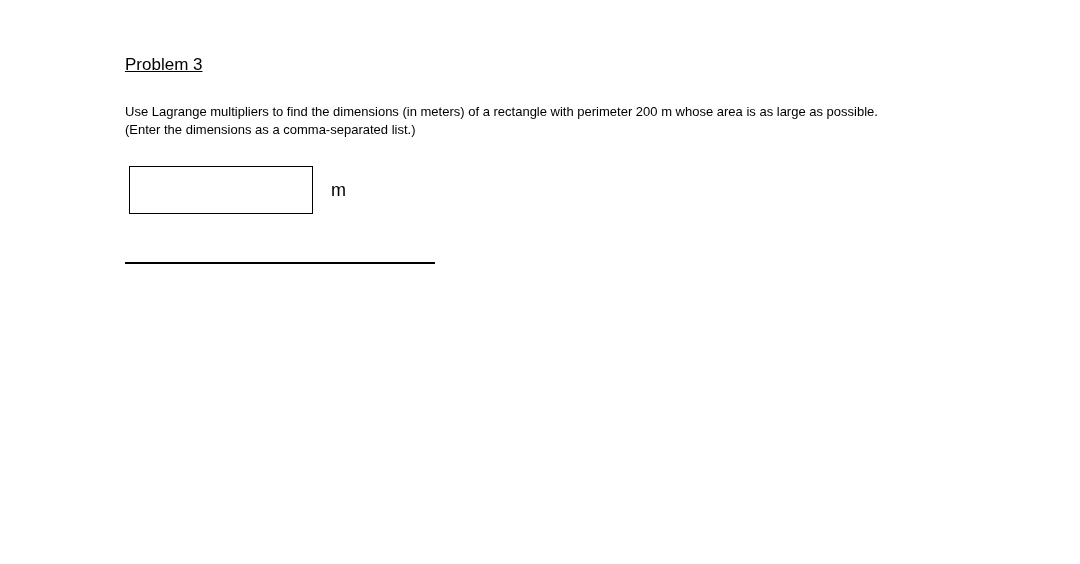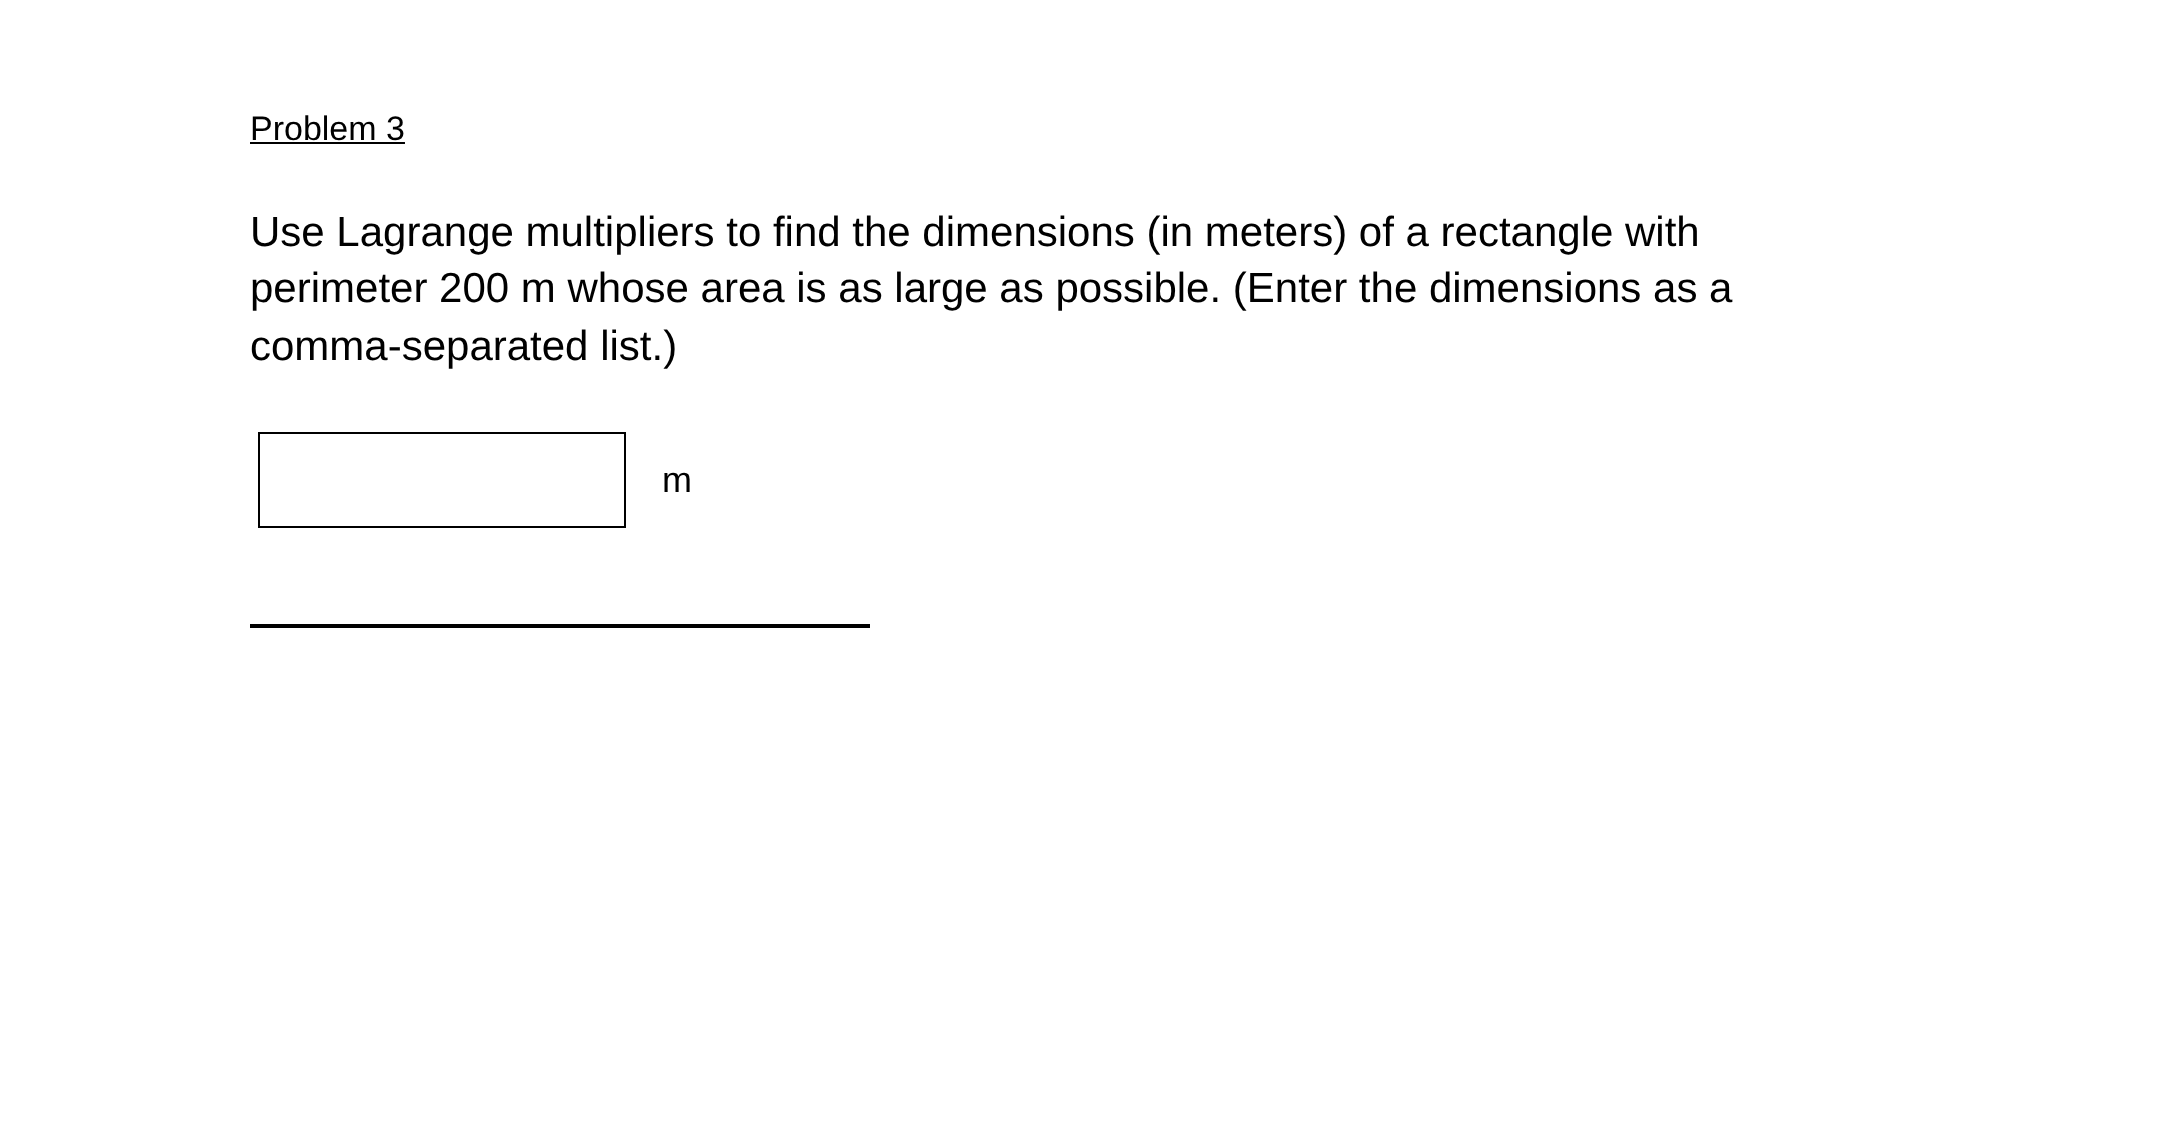--- a/index.html
+++ b/index.html
@@ -16,21 +16,21 @@
     }
     .container {
       padding: 55px 60px 0 125px;
     }
     .problem-title {
       font-size: 17px;
       text-decoration: underline;
       margin-bottom: 28px;
     }
     .problem-text {
-      font-size: 21px;
+      font-size: 13px;
       line-height: 1.35;
       margin-bottom: 28px;
       max-width: 760px;
     }
     .answer-row {
       display: flex;
       align-items: center;
       gap: 18px;
       margin-bottom: 48px;
       padding-left: 4px;

